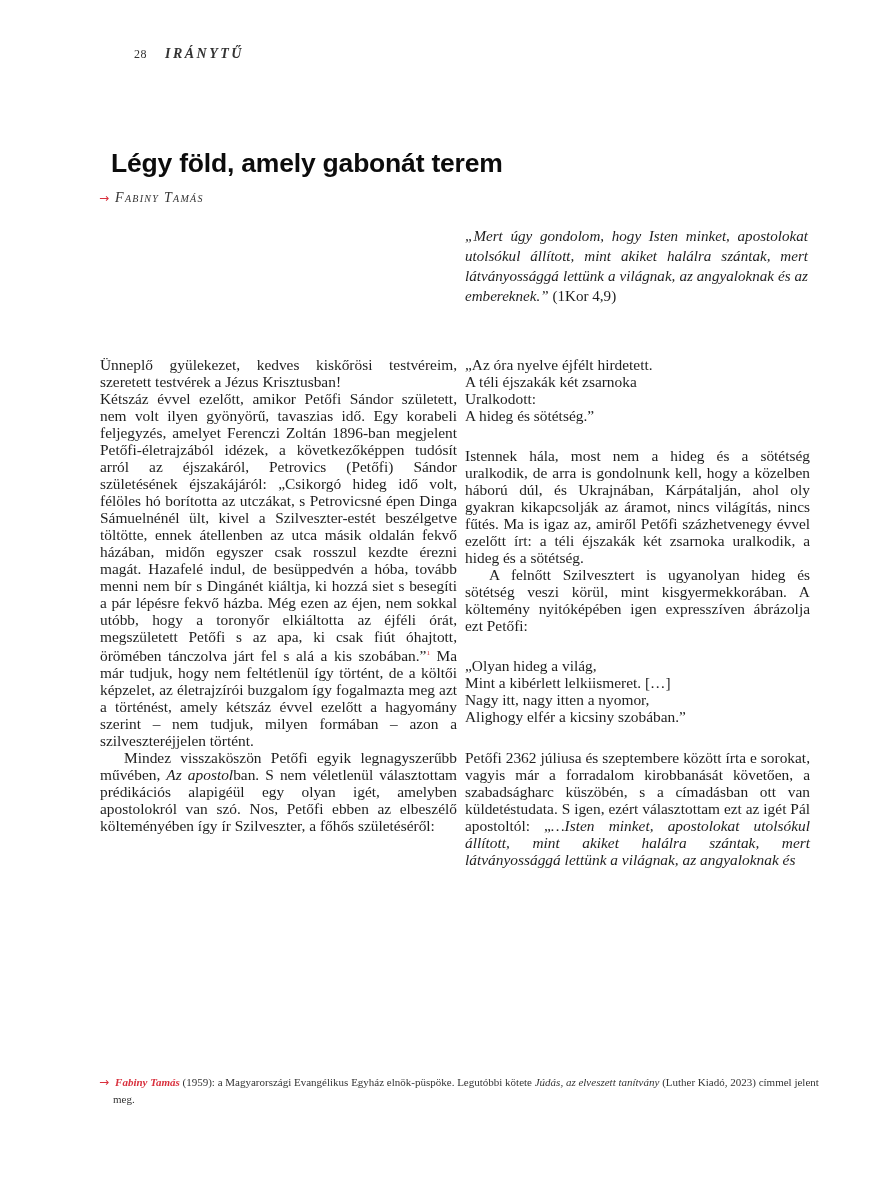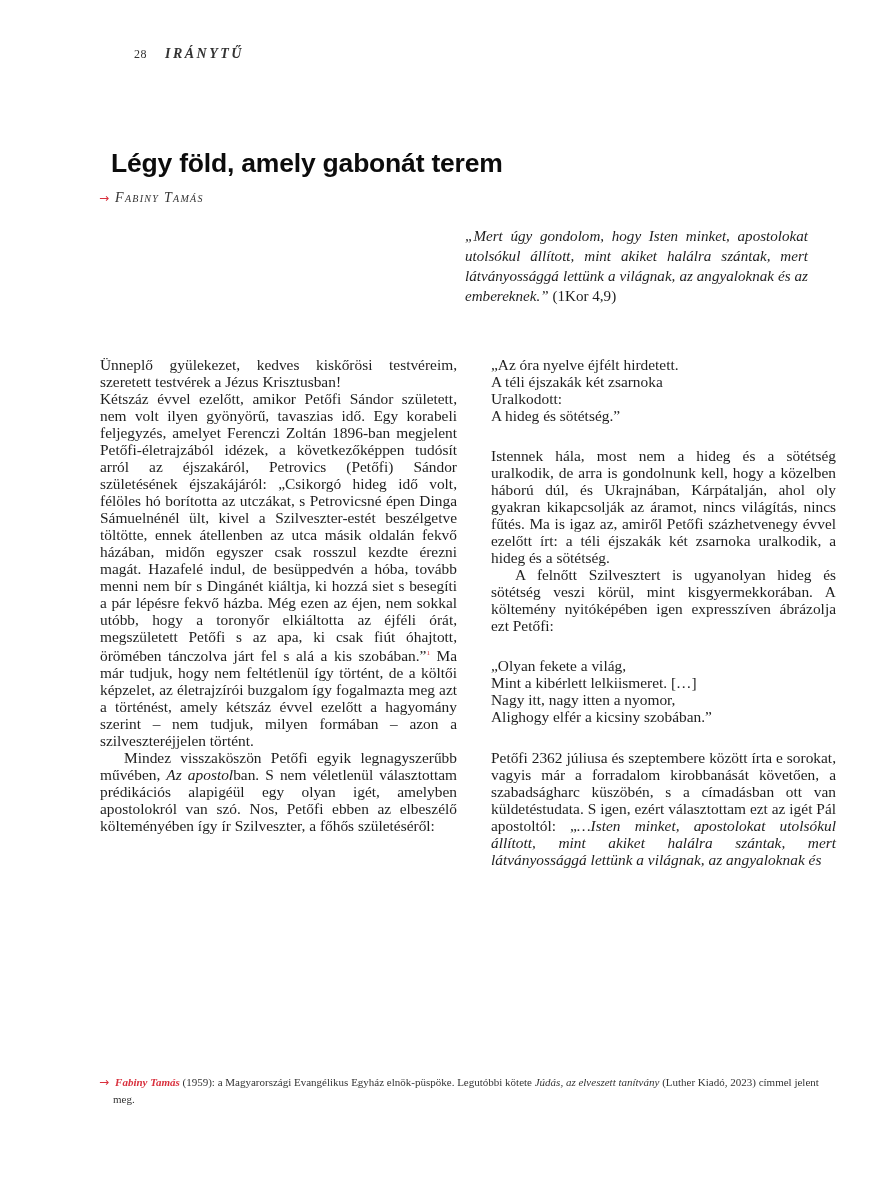--- a/index.html
+++ b/index.html
@@ -32,21 +32,21 @@
     font-family: "Liberation Serif", serif; font-size: 15.1px; line-height: 20px;
     color: #1e1e1e; text-align: justify; margin: 0;
   }
   .epigraph .q { font-style: italic; }
   .col {
     position: absolute; top: 356px; width: 357px;
     font-family: "Liberation Serif", serif; font-size: 15.4px; line-height: 17px;
     color: #1e1e1e;
   }
   .col-left { left: 100px; }
-  .col-right { left: 465px; width: 345px; margin-left: 26px; }
+  .col-right { left: 465px; width: 345px; }
   .col p { margin: 0; text-align: justify; }
   .col p.indent { text-indent: 24px; }
   .col .poem { margin: 0; }
   .col .poem div { white-space: nowrap; }
   .col .gap { height: 23.2px; }
   .fn-mark { color: #d9303d; font-size: 7px; vertical-align: super; }
   .footnote {
     position: absolute; left: 99px; top: 1074px; width: 720px;
     font-family: "Liberation Serif", serif; font-size: 11px; line-height: 17px; color: #333;
   }
@@ -82,21 +82,21 @@
     <div>„Az óra nyelve éjfélt hirdetett.</div>
     <div>A téli éjszakák két zsarnoka</div>
     <div>Uralkodott:</div>
     <div>A hideg és sötétség.”</div>
   </div>
   <div class="gap"></div>
   <p>Istennek hála, most nem a hideg és a sötétség uralkodik, de arra is gondolnunk kell, hogy a közelben háború dúl, és Ukrajnában, Kárpátalján, ahol oly gyakran kikapcsolják az áramot, nincs világítás, nincs fűtés. Ma is igaz az, amiről Petőfi százhetvenegy évvel ezelőtt írt: a téli éjszakák két zsarnoka uralkodik, a hideg és a sötétség.</p>
   <p class="indent">A felnőtt Szilvesztert is ugyanolyan hideg és sötétség veszi körül, mint kisgyermekkorában. A költemény nyitóképében igen expresszíven ábrázolja ezt Petőfi:</p>
   <div class="gap"></div>
   <div class="poem">
-    <div>„Olyan fekete a világ,</div>
+    <div>„Olyan hideg a világ,</div>
     <div>Mint a kibérlett lelkiismeret. […]</div>
     <div>Nagy itt, nagy itten a nyomor,</div>
     <div>Alighogy elfér a kicsiny szobában.”</div>
   </div>
   <div class="gap"></div>
   <p><span>Petőfi 2362 júliusa és szeptembere között írta e sorokat, vagyis már a forradalom kirobbanását követően, a szabadságharc küszöbén, s a címadásban ott van küldetéstudata. S igen, ezért választottam ezt az igét Pál apostoltól: „</span><em>…Isten minket, apostolokat utolsókul állított, mint akiket halálra szántak, mert látványossággá lettünk a világnak, az angyaloknak és</em></p>
 </div>
 
 <div class="footnote">
   <div class="fn-body"><span class="arrow">→</span><span class="fn-name">Fabiny Tamás</span><span> (1959): a Magyarországi Evangélikus Egyház elnök-püspöke. Legutóbbi kötete </span><span class="fn-book">Júdás, az elveszett tanítvány</span><span> (Luther Kiadó, 2023) címmel jelent meg.</span></div>

